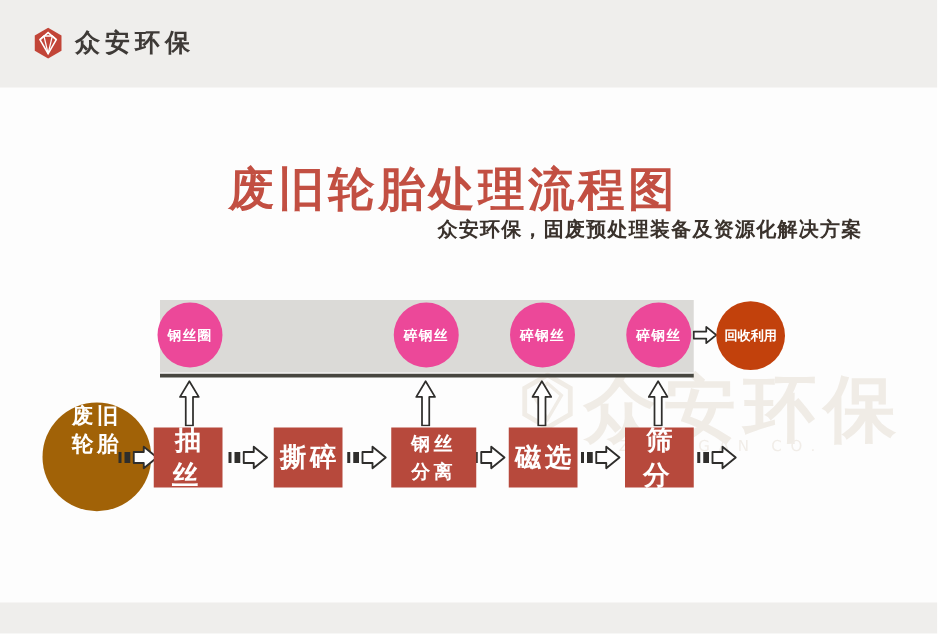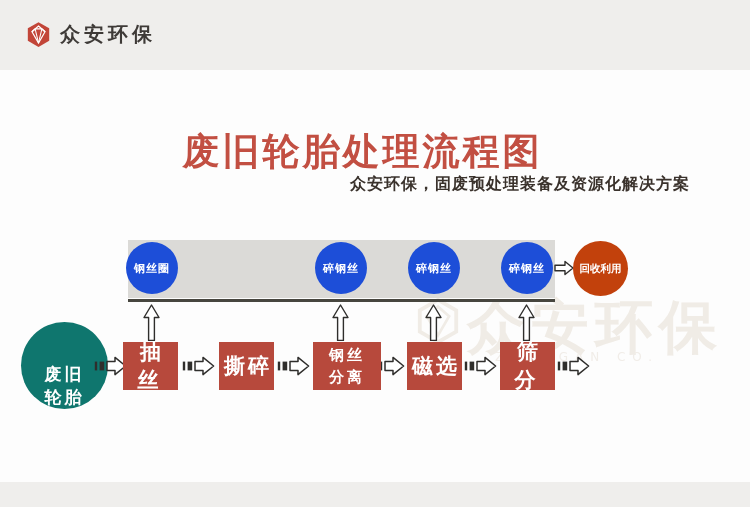--- a/index.html
+++ b/index.html
@@ -35,40 +35,40 @@
   .watermark .wm-text { font-size: 58px; font-weight: 800; letter-spacing: 6px; line-height: 1; white-space: nowrap; }
   .watermark .wm-sub { position: absolute; top: 52px; left: 80px; font-size: 12px; letter-spacing: 7px; color: #f1ede8; white-space: nowrap; }
 
   
   .belt { position: absolute; left: 128px; top: 240px; width: 427px; height: 58px; background: #dbdad7; z-index: 2; }
   .belt-line { position: absolute; left: 128px; top: 299px; width: 427px; height: 3px; background: #47463f; z-index: 2; }
 
   
   .top-node {
     position: absolute; top: 242px; width: 52px; height: 52px; border-radius: 50%;
-    background: #1d4ed8; color: #fff; display: flex; align-items: center; justify-content: center;
+    background: #ec4899; color: #fff; display: flex; align-items: center; justify-content: center;
     font-size: 11px; font-weight: 700; letter-spacing: 1px; z-index: 3;
   }
   .tn-0 { left: 126px; } .tn-1 { left: 315px; } .tn-2 { left: 408px; } .tn-3 { left: 501px; }
 
   .recycle-node {
     position: absolute; top: 241px; left: 573px; width: 55px; height: 55px; border-radius: 50%;
     background: #c2410c; color: #fff; display: flex; align-items: center; justify-content: center;
     font-size: 10.5px; font-weight: 700; z-index: 3;
   }
   .recycle-arrow { position: absolute; top: 260px; left: 554px; z-index: 3; }
 
   
   .up-arrow { position: absolute; top: 304px; z-index: 2; }
   .ua-0 { left: 143px; } .ua-1 { left: 332px; } .ua-2 { left: 425px; } .ua-3 { left: 518px; }
 
   
   .start-node {
-    position: absolute; left: 21px; top: 322px; width: 87px; height: 87px; border-radius: 50%;
-    background: #0f766e; color: #fff; display: flex; align-items: flex-end; justify-content: center;
+    position: absolute; left: 34px; top: 322px; width: 87px; height: 87px; border-radius: 50%;
+    background: #a16207; color: #fff; display: flex; align-items: flex-start; justify-content: center;
     text-align: center; z-index: 3;
   }
   .start-node span { display: block; width: 48px; font-size: 17px; font-weight: 700; letter-spacing: 3px; line-height: 1.35; }
 
   
   .step-box {
     position: absolute; top: 342px; height: 48px; background: #b7493c; color: #fff;
     display: flex; align-items: center; justify-content: center; text-align: center;
     font-size: 21px; font-weight: 700; z-index: 3;
   }

